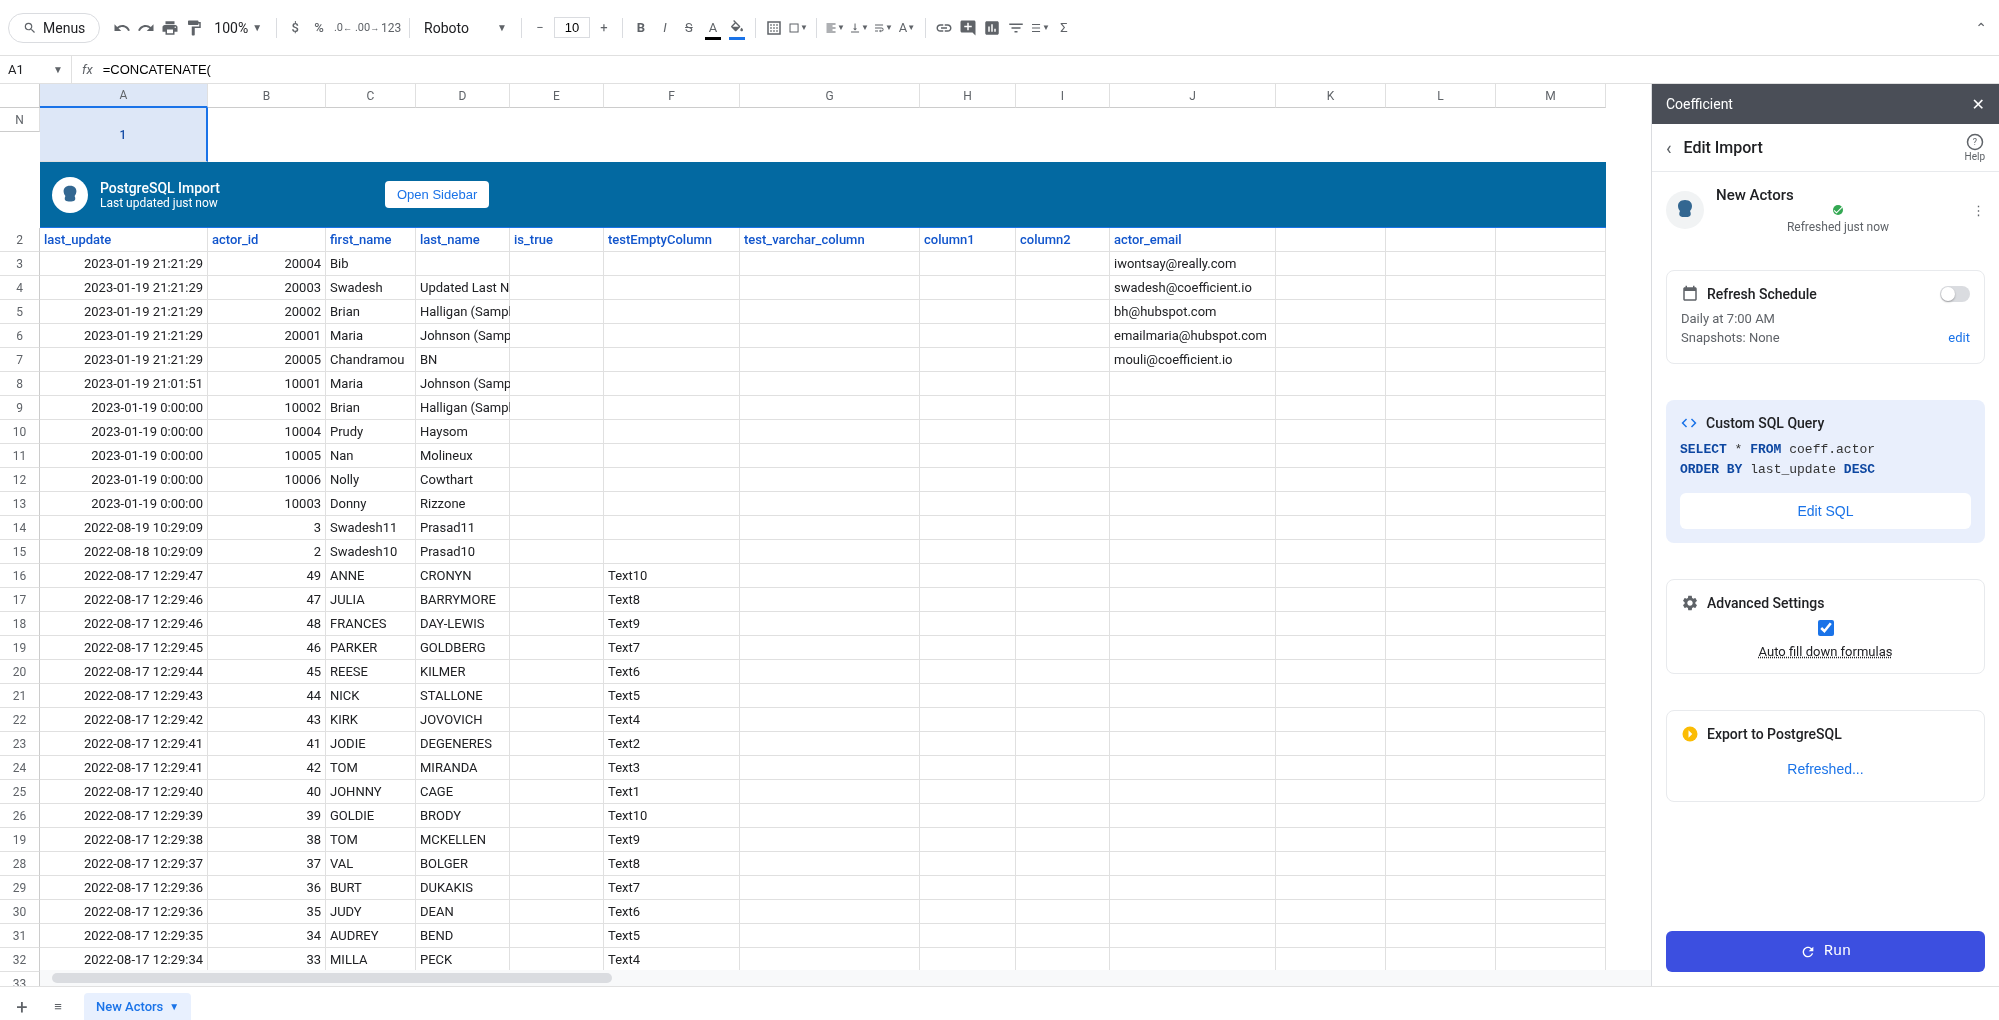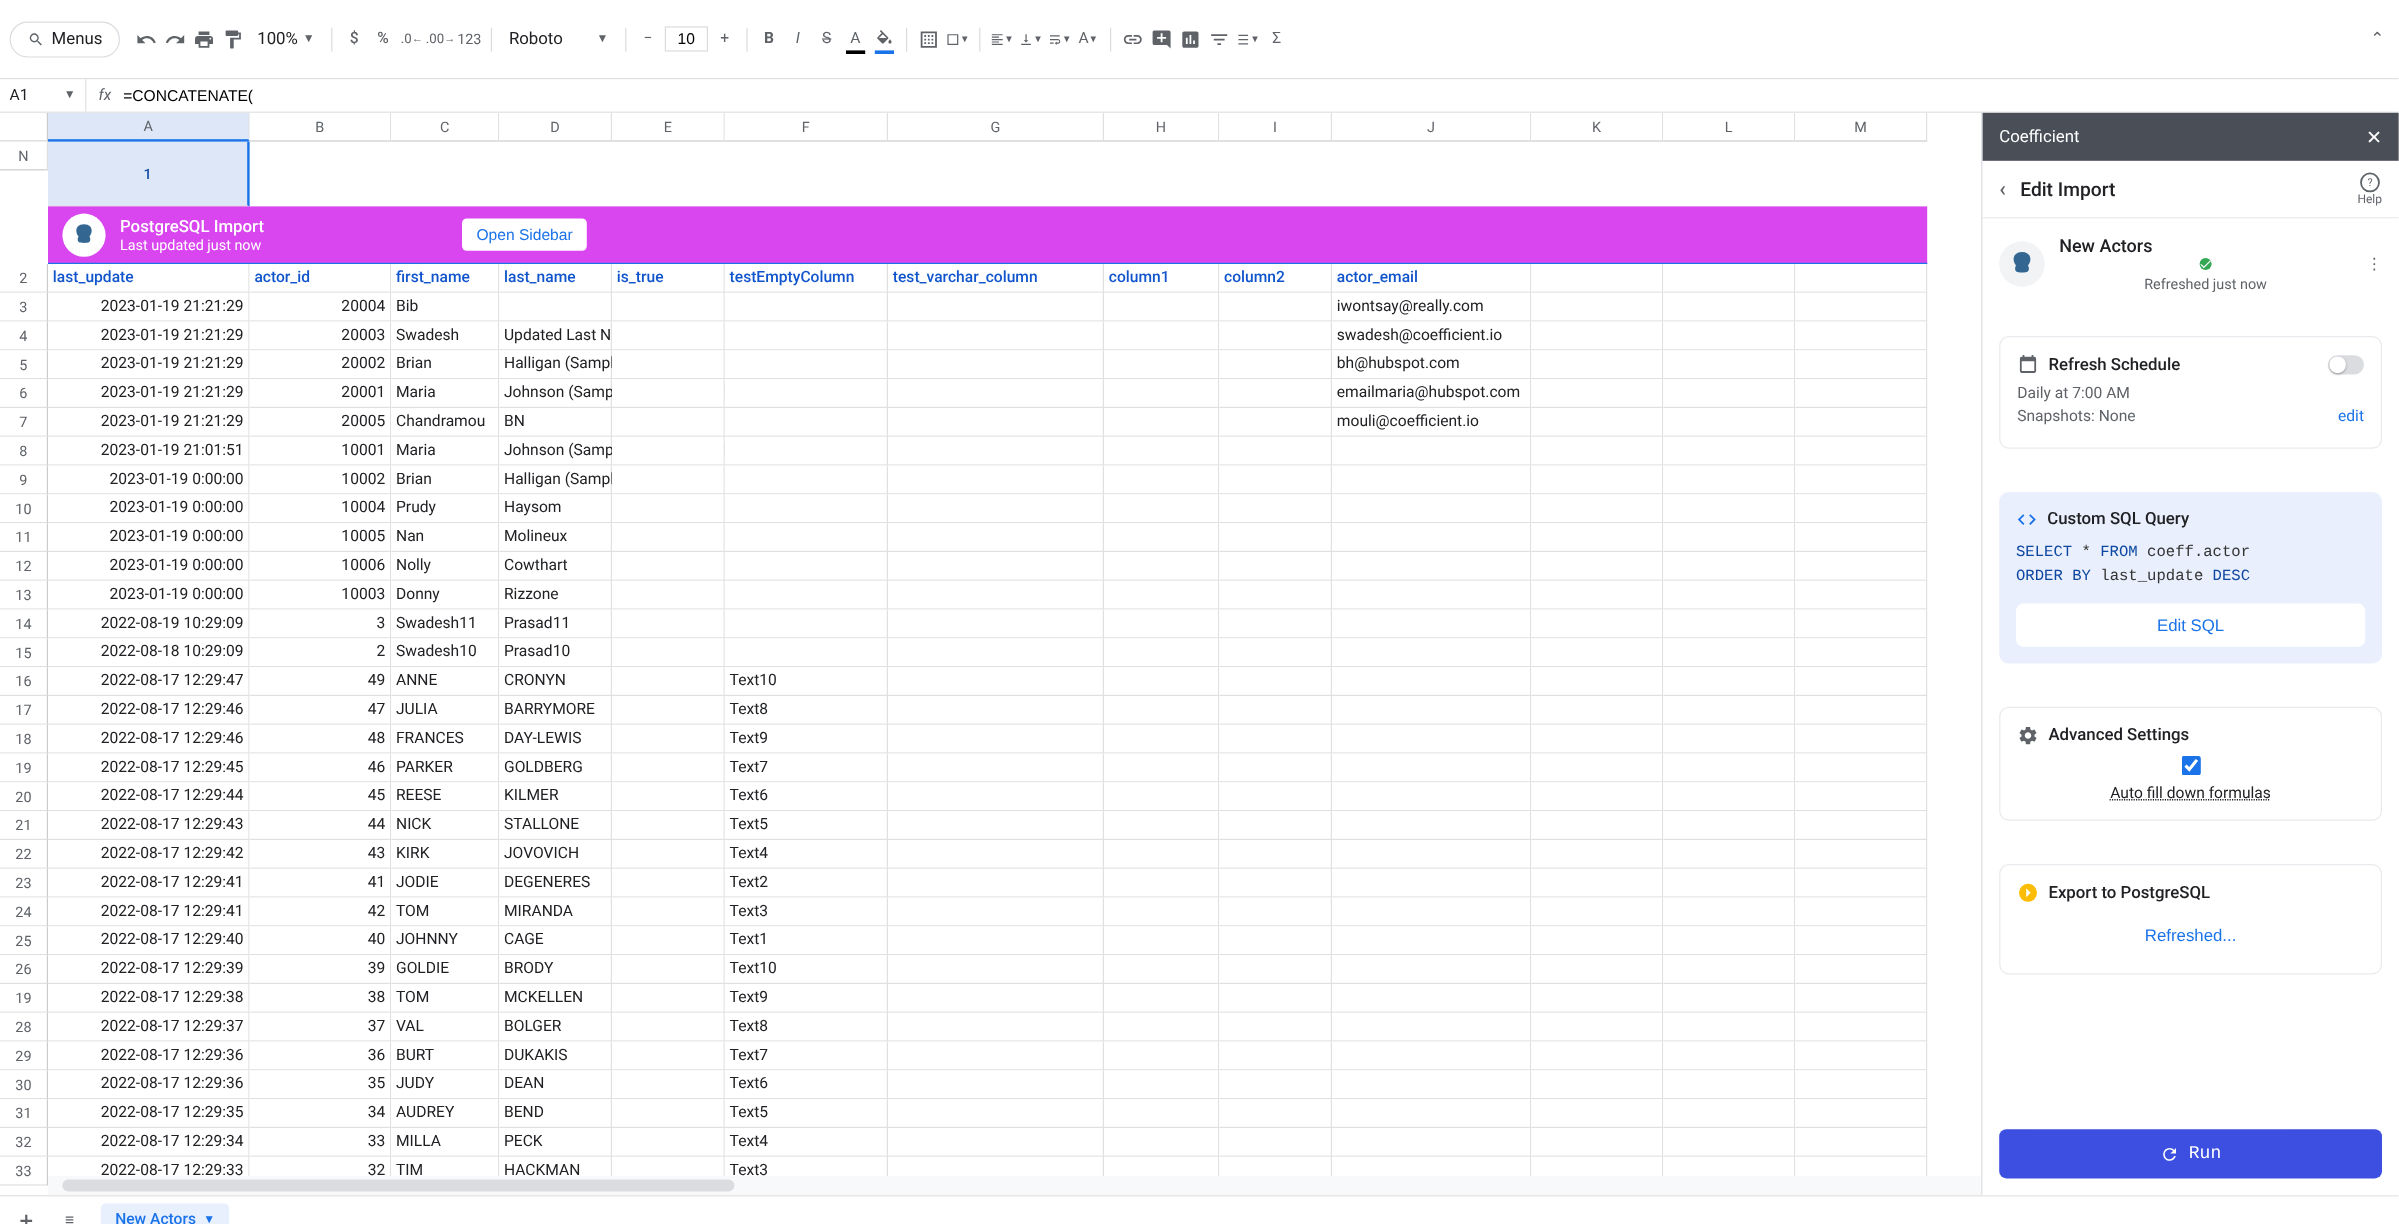--- a/index.html
+++ b/index.html
@@ -1,17 +1,17 @@
 <!DOCTYPE html>
 <html><head>
 <meta charset="utf-8">
 <style>
 * { box-sizing: border-box; margin: 0; padding: 0; }
 body { font-family: Roboto, Arial, sans-serif; font-size: 13px; color: #202124; overflow: hidden; width: 1999px; height: 1020px; position: relative; transform-origin: top left; }
-.toolbar { height: 66px; border-bottom: 1px solid #e0e0e0; display: flex; align-items: center; padding: 0 8px; gap: 4px; }
+.toolbar { height: 56px; border-bottom: 1px solid #e0e0e0; display: flex; align-items: center; padding: 0 8px; gap: 4px; }
 .menus-btn { display: flex; align-items: center; gap: 6px; border: 1px solid #dadce0; border-radius: 20px; padding: 6px 14px; margin-right: 8px; font-size: 14px; }
 .tb-icon { width: 20px; height: 20px; display: flex; align-items: center; justify-content: center; color: #5f6368; cursor: pointer; border-radius: 4px; }
 .tb-sep { width: 1px; height: 20px; background: #dadce0; margin: 0 4px; }
 .zoom-sel, .font-sel { display: flex; align-items: center; gap: 4px; padding: 2px 6px; font-size: 14px; }
 .font-size { border: 1px solid #dadce0; padding: 2px 6px; width: 36px; text-align: center; font-size: 13px; }
 .fs-btn { width: 20px; text-align: center; color: #5f6368; cursor: pointer; }
 .tb-end { margin-left: auto; }
 .text-color { position: relative; }
 .text-color::after { content:''; position:absolute; bottom:-2px; left:2px; right:2px; height:3px; background:#000; }
 .fill-color::after { content:''; position:absolute; bottom:-2px; left:2px; right:2px; height:3px; background:#1a73e8; }
@@ -20,21 +20,21 @@
 .fx { font-style: italic; color: #5f6368; padding: 0 10px; }
 .formula-input { flex: 1; font-size: 13px; border: none; outline: none; }
 .main { display: flex; height: calc(1020px - 50px - 28px - 40px); }
 .sheet-area { width: 1652px; position: relative; overflow: hidden; border-right: 1px solid #dadce0; }
 .grid { display: grid; grid-template-columns: 40px 168px 118px 90px 94px 94px 136px 180px 96px 94px 166px 110px 110px 110px; font-size: 13px; }
 .col-head { background: #fff; border-right: 1px solid #e0e0e0; border-bottom: 1px solid #cccccc; height: 24px; display: flex; align-items: center; justify-content: center; color: #5f6368; font-size: 12px; position: sticky; top: 0; }
 .col-head.first { background: #dde7f7; border-bottom: 2px solid #1a73e8; }
 .row-head { background: #fff; border-right: 1px solid #cccccc; border-bottom: 1px solid #e0e0e0; height: 24px; display: flex; align-items: center; justify-content: center; color: #5f6368; font-size: 12px; }
 .row-head.sel { background: #dde7f7; color: #174ea6; font-weight: 500; border-right: 2px solid #1a73e8; }
 .corner { background: #fff; border-right: 1px solid #cccccc; border-bottom: 1px solid #cccccc; }
-.banner-row { grid-column: 2 / span 13; background: #d946ef; color: #fff; height: 48px; display: flex; align-items: center; padding: 0 12px; gap: 12px; border-bottom: 1px solid #1a73e8; position: relative; }
+.banner-row { grid-column: 2 / span 13; background: #0369a1; color: #fff; height: 66px; display: flex; align-items: center; padding: 0 12px; gap: 12px; border-bottom: 1px solid #1a73e8; position: relative; }
 .banner-icon { width: 36px; height: 36px; border-radius: 50%; background: #fff; display: flex; align-items: center; justify-content: center; }
 .banner-title { font-size: 14px; font-weight: 500; }
 .banner-sub { font-size: 12px; }
 .open-sidebar-btn { background: #fff; color: #1a73e8; border: none; border-radius: 4px; padding: 6px 12px; font-size: 13px; position: absolute; left: 345px; }
 .hdr-cell { background: #fff; color: #1155cc; border-right: 1px solid #e0e0e0; border-bottom: 1px solid #e0e0e0; height: 24px; padding: 0 4px; display: flex; align-items: center; font-size: 13px; overflow: hidden; white-space: nowrap; font-weight: 500; }
 .cell { background: #fff; border-right: 1px solid #e0e0e0; border-bottom: 1px solid #e0e0e0; height: 24px; padding: 0 4px; display: flex; align-items: center; font-size: 13px; overflow: visible; white-space: nowrap; }
 .cell.right { justify-content: flex-end; }
 .bottom-bar { height: 40px; border-top: 1px solid #e0e0e0; display: flex; align-items: center; padding: 0 12px; gap: 16px; }
 .sheet-tab { background: #e8f0fe; color: #1a73e8; padding: 6px 12px; border-radius: 4px 4px 0 0; display: flex; align-items: center; gap: 6px; font-weight: 500; }
 .side-panel { width: 347px; background: #fff; display: flex; flex-direction: column; }
@@ -49,21 +49,21 @@
 .import-sub { font-size: 12px; color: #5f6368; display: flex; align-items: center; gap: 4px; flex-direction: column; }
 .card { background: #fff; border: 1px solid #e8eaed; border-radius: 8px; padding: 14px; margin-bottom: 14px; margin-top: 36px; }
 .card-blue { background: #e9effc; border: none; }
 .card-hdr { display: flex; align-items: center; gap: 8px; font-weight: 500; margin-bottom: 8px; font-size: 14px; }
 .card-hdr .spacer { flex: 1; }
 .toggle { width: 30px; height: 16px; background: #dadce0; border-radius: 10px; position: relative; }
 .toggle::after { content: ''; width: 14px; height: 14px; background: #fff; border-radius: 50%; position: absolute; top: 1px; left: 1px; box-shadow: 0 1px 2px rgba(0,0,0,.3); }
 .card-line { font-size: 13px; color: #5f6368; margin-bottom: 4px; }
 .edit-link { color: #1a73e8; font-size: 13px; float: right; }
 .sql-code { font-family: 'Courier New', monospace; font-size: 13px; line-height: 1.5; margin: 8px 0 14px 0; color: #333; }
-.sql-kw { color: #0d47a1; }
+.sql-kw { color: #0d47a1; font-weight: bold; }
 .btn-white { background: #fff; border: none; border-radius: 6px; padding: 10px; width: 100%; color: #1a73e8; font-size: 14px; font-weight: 500; cursor: pointer; }
 .checkbox-line { display: flex; align-items: center; gap: 8px; font-size: 13px; flex-direction: column; }
 .checkbox-line input { width: 16px; height: 16px; accent-color: #1a73e8; }
 .checkbox-line span { text-decoration: underline dotted; }
 .run-btn { background: #3c4fe0; color: #fff; border: none; border-radius: 6px; padding: 12px; width: calc(100% - 28px); margin: 0 14px 14px 14px; font-size: 15px; font-weight: 500; display: flex; align-items: center; justify-content: center; gap: 8px; cursor: pointer; font-family: Liberation Mono, monospace; }
 .scroll-h { position: absolute; bottom: 0; left: 40px; right: 0; height: 16px; background: #f8f9fa; }
 .scroll-h-thumb { position: absolute; height: 10px; top: 3px; left: 12px; width: 560px; background: #dadce0; border-radius: 5px; }
 .menu-dots { cursor: pointer; color: #5f6368; }
 svg { display: block; }
 </style>

